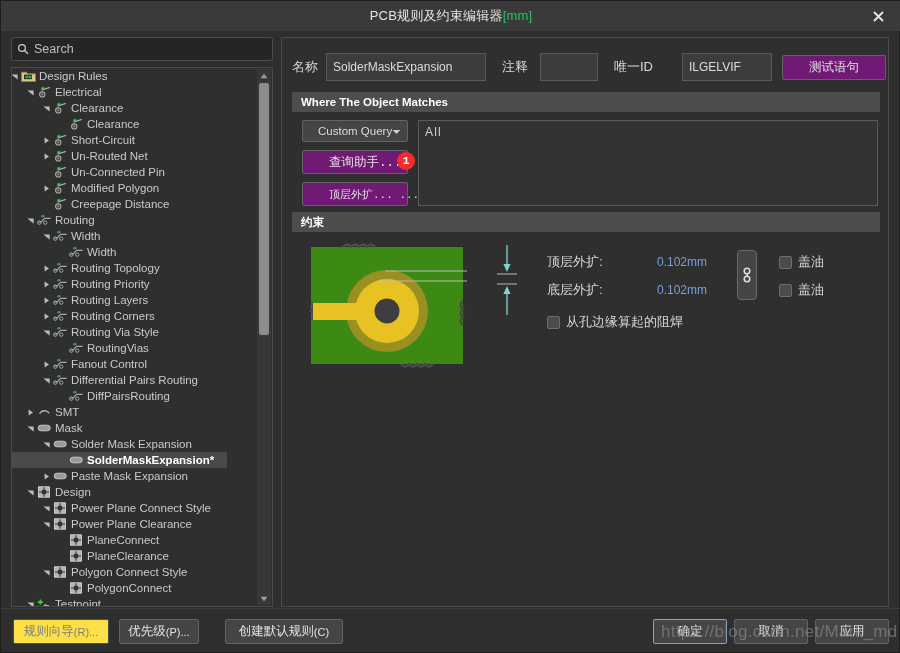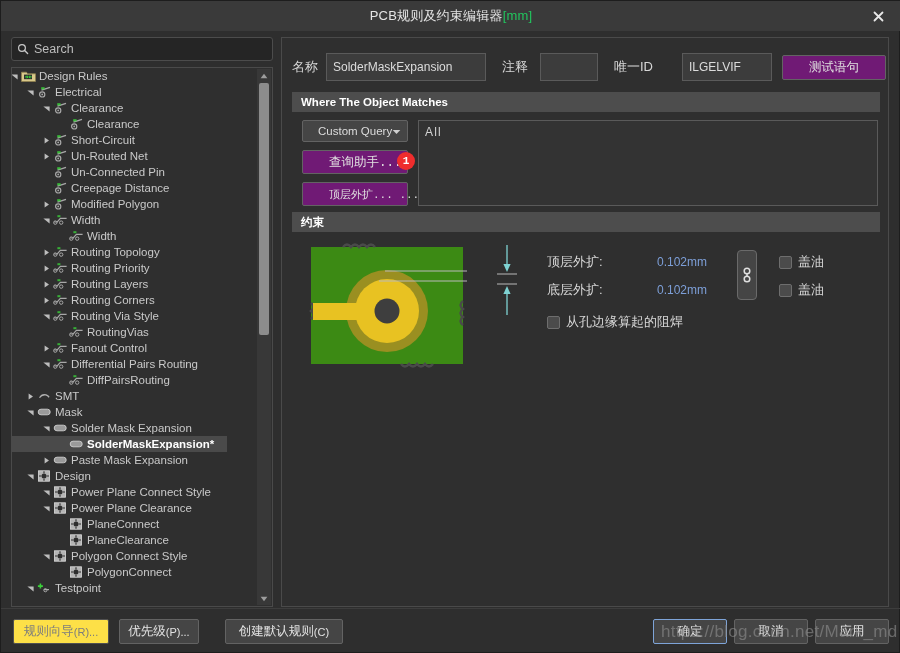--- a/index.html
+++ b/index.html
@@ -485,45 +485,61 @@
               <svg width="15" height="12" viewBox="0 0 15 12">
                 <path d="M4.5 4.2 L13 1.4" stroke="#a8a8a8" stroke-width="1.3"></path>
                 <path d="M4.2 1.2 h3.4 v2.2 h-3.4 z" fill="#3ad13a" opacity="0.85"></path>
                 <circle cx="5.2" cy="8.4" r="2.6" fill="none" stroke="#a8a8a8" stroke-width="1.2"></circle>
                 <circle cx="5.2" cy="8.4" r="0.9" fill="#a8a8a8"></circle>
               </svg>
             </span>
             <span class="tlabel">Un-Connected Pin</span>
           </div>
           <div class="tree-row">
+            <span class="twisty" style="left: 28px;">
+              <svg width="7" height="7" viewBox="0 0 7 7">
+                <path d="M1.6 0.4 L6 3.5 L1.6 6.6 Z" fill="#bdbdbd"></path>
+              </svg>
+            </span>
             <span class="ticon" style="margin-left: 40px;">
               <svg width="15" height="12" viewBox="0 0 15 12">
                 <path d="M4.5 4.2 L13 1.4" stroke="#a8a8a8" stroke-width="1.3"></path>
                 <path d="M4.2 1.2 h3.4 v2.2 h-3.4 z" fill="#3ad13a" opacity="0.85"></path>
                 <circle cx="5.2" cy="8.4" r="2.6" fill="none" stroke="#a8a8a8" stroke-width="1.2"></circle>
                 <circle cx="5.2" cy="8.4" r="0.9" fill="#a8a8a8"></circle>
               </svg>
             </span>
-            <span class="tlabel">Creepage Distance</span>
-          </div>
-          <div class="tree-row">
-            <span class="twisty" style="left: 28px;">
-              <svg width="7" height="7" viewBox="0 0 7 7">
-                <path d="M1.6 0.4 L6 3.5 L1.6 6.6 Z" fill="#bdbdbd"></path>
-              </svg>
-            </span>
+            <span class="tlabel">Modified Polygon</span>
+          </div>
+          <div class="tree-row">
             <span class="ticon" style="margin-left: 40px;">
               <svg width="15" height="12" viewBox="0 0 15 12">
                 <path d="M4.5 4.2 L13 1.4" stroke="#a8a8a8" stroke-width="1.3"></path>
                 <path d="M4.2 1.2 h3.4 v2.2 h-3.4 z" fill="#3ad13a" opacity="0.85"></path>
                 <circle cx="5.2" cy="8.4" r="2.6" fill="none" stroke="#a8a8a8" stroke-width="1.2"></circle>
                 <circle cx="5.2" cy="8.4" r="0.9" fill="#a8a8a8"></circle>
               </svg>
             </span>
-            <span class="tlabel">Modified Polygon</span>
+            <span class="tlabel">Creepage Distance</span>
+          </div>
+          <div class="tree-row">
+            <span class="twisty" style="left: 12px;">
+              <svg width="7" height="7" viewBox="0 0 7 7">
+                <path d="M0.4 1.6 L6.6 1.6 L6.6 6.4 Z" fill="#bdbdbd"></path>
+              </svg>
+            </span>
+            <span class="ticon" style="margin-left: 24px;">
+              <svg width="15" height="12" viewBox="0 0 15 12">
+                <path d="M1.2 8 h3 l3.2 -3.6 h6.2" stroke="#a8a8a8" stroke-width="1.2" fill="none"></path>
+                <circle cx="2.3" cy="8.6" r="1.7" fill="none" stroke="#a8a8a8" stroke-width="1"></circle>
+                <circle cx="8.2" cy="8.6" r="1.7" fill="none" stroke="#a8a8a8" stroke-width="1"></circle>
+                <rect x="4.4" y="1.2" width="3" height="2" fill="#3ad13a" opacity="0.8"></rect>
+              </svg>
+            </span>
+            <span class="tlabel">Routing</span>
           </div>
           <div class="tree-row">
             <span class="twisty" style="left: 28px;">
               <svg width="7" height="7" viewBox="0 0 7 7">
                 <path d="M0.4 1.6 L6.6 1.6 L6.6 6.4 Z" fill="#bdbdbd"></path>
               </svg>
             </span>
             <span class="ticon" style="margin-left: 40px;">
               <svg width="15" height="12" viewBox="0 0 15 12">
                 <path d="M1.2 8 h3 l3.2 -3.6 h6.2" stroke="#a8a8a8" stroke-width="1.2" fill="none"></path>

